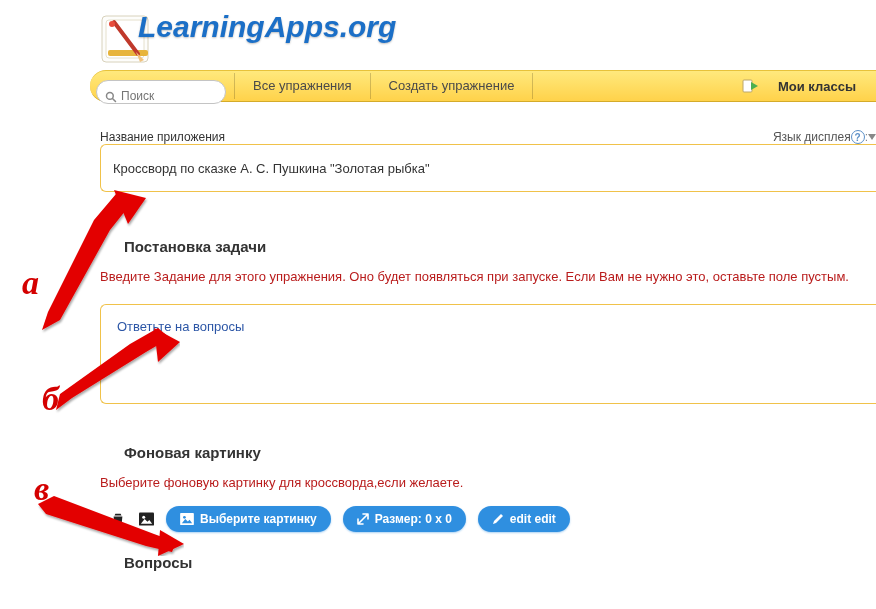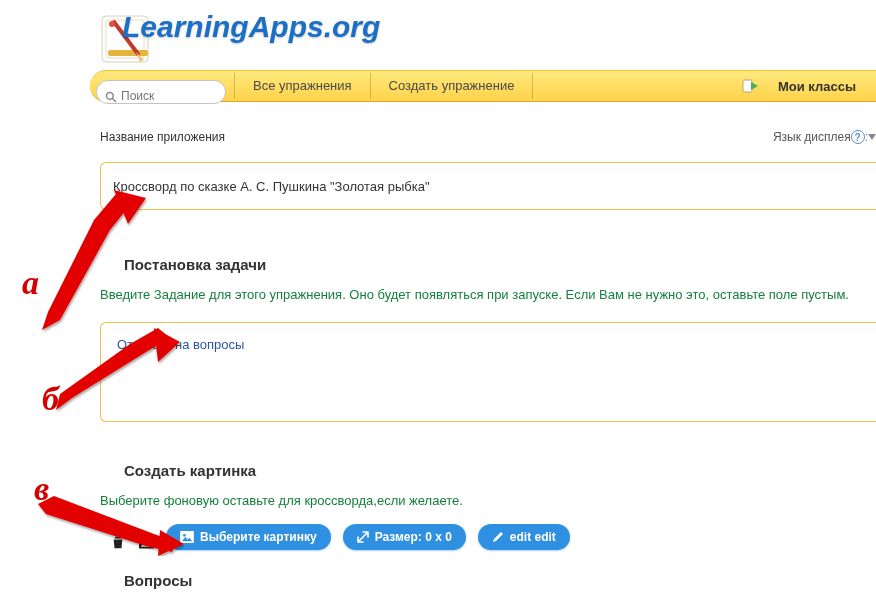--- a/index.html
+++ b/index.html
@@ -20,21 +20,21 @@
   }
   .logo-icon {
     position: absolute;
     left: 98px;
     top: 10px;
     width: 60px;
     height: 58px;
   }
   .logo-text {
     position: absolute;
-    left: 122px;
+    left: 138px;
     top: 10px;
     font-size: 30px;
     font-weight: bold;
     font-style: italic;
     color: #1b6fc7;
     text-shadow: 0 1px 2px rgba(0,0,0,0.25);
   }
 
   .navbar {
     height: 32px;
@@ -92,54 +92,53 @@
     border-radius:50%; color:#5b8fc7; font-size:10px; align-items:center;
     justify-content:center; font-weight:bold;
   }
   .lang-note .colon { color:#888; }
   .lang-note .tri {
     width:0;height:0;border-left:4px solid transparent;border-right:4px solid transparent;
     border-top:6px solid #888; display:inline-block;
   }
 
   .title-input {
-    margin-top: 18px;
     height: 48px;
     border: 1px solid #f0c24a;
     border-right: none;
     border-radius: 6px 0 0 6px;
     padding: 16px 12px;
     display: flex; align-items: center;
     font-size: 13px;
     color: #333;
     background: #fff;
   }
 
   .sec-title2 {
     font-size: 15px; font-weight: bold; margin-top: 46px; margin-left: 24px;
   }
   .help-text {
-    margin-top: 14px; font-size: 13px; color: #15803d;
+    margin-top: 14px; font-size: 13px; color: #b91c1c;
   }
 
   .task-box {
     margin-top: 20px;
     border: 1px solid #f0c24a;
     border-right: none;
     border-radius: 6px 0 0 6px;
     background: #fff;
     padding: 14px 16px;
     min-height: 100px;
     font-size: 13px;
     color: #2c56a6;
   }
 
   .btn-row {
     margin-top: 16px;
-    display: flex; align-items: flex-end; gap: 12px;
+    display: flex; align-items: center; gap: 12px;
     padding-left: 10px;
   }
   .mini-icon {
     width: 16px; height: 16px; color: #333;
     display: inline-flex; align-items: center; justify-content: center;
     cursor: pointer;
   }
   .pill {
     background: #2f8fe0;
     color: #fff;
@@ -220,22 +219,22 @@
   <div class="title-input">
     <span>Кроссворд по сказке А. С. Пушкина "Золотая рыбка"</span>
   </div>
 
   <div class="sec-title2">Постановка задачи</div>
   <div class="help-text">Введите Задание для этого упражнения. Оно будет появляться при запуске. Если Вам не нужно это, оставьте поле пустым.</div>
   <div class="task-box">
     <span>Ответьте на вопросы</span>
   </div>
 
-  <div class="sec-title2" style="margin-top:40px">Создать картинка</div>
-  <div class="help-text">Выберите фоновую оставьте для кроссворда,если желаете.</div>
+  <div class="sec-title2" style="margin-top:40px">Фоновая картинку</div>
+  <div class="help-text">Выберите фоновую картинку для кроссворда,если желаете.</div>
 
   <div class="btn-row">
     <span class="mini-icon">
       <svg width="14" height="14" viewBox="0 0 16 16">
           <path d="M3 5h10l-1 10H4L3 5zm2-3h6l1 2H4l1-2z" fill="#222"></path>
         </svg>
     </span>
     <span class="mini-icon">
       <svg width="15" height="14" viewBox="0 0 16 14">
           <rect x="0" y="0" width="16" height="14" rx="1" fill="#222"></rect>

